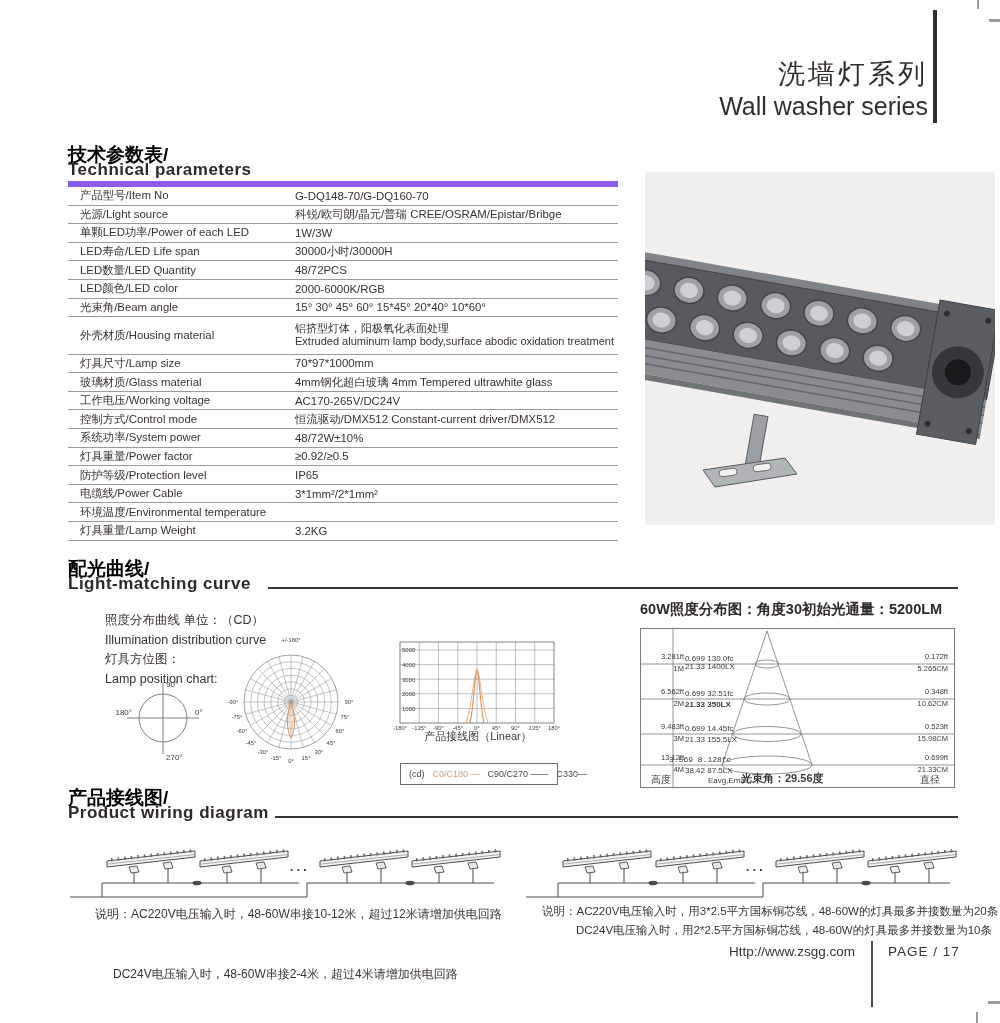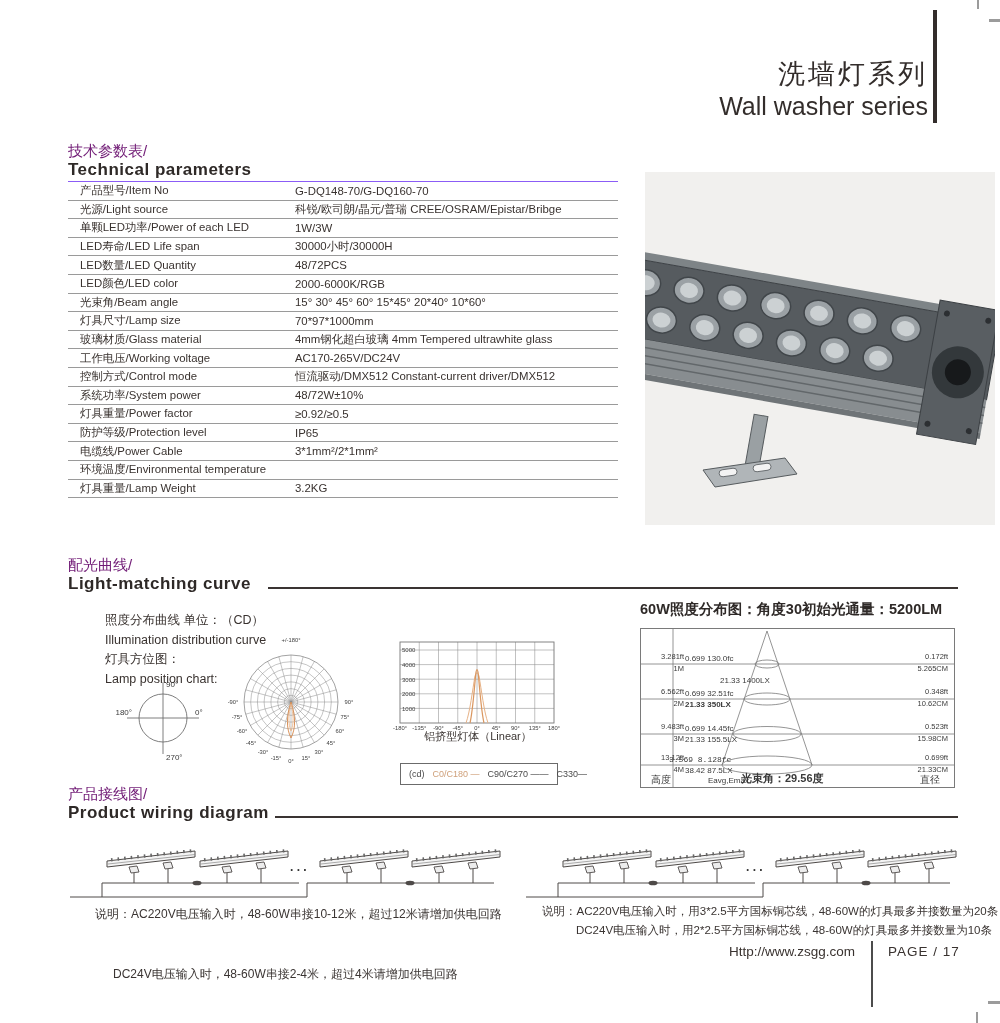--- a/index.html
+++ b/index.html
@@ -5,25 +5,25 @@
   html,body{margin:0;padding:0;background:#fff;}
   .page{position:relative;width:1000px;height:1023px;background:#fff;overflow:hidden;
         font-family:"Liberation Sans","DejaVu Sans",sans-serif;color:#39322f;}
   .abs{position:absolute;}
   
   .title-cn{left:560px;top:56px;width:368px;text-align:right;font-size:27px;letter-spacing:3px;color:#332d2b;}
   .title-en{left:560px;top:92px;width:368px;text-align:right;font-size:25px;color:#332d2b;}
   .title-bar{left:933px;top:10px;width:4px;height:113px;background:#332d2b;}
   .crop{background:#9b9b9b;}
   
-  .h-cn{font-size:15px;font-weight:normal;color:#701a75;}
+  .h-cn{font-size:19px;font-weight:bold;color:#000000;}
   .h-en{font-size:17px;font-weight:bold;color:#2e2927;letter-spacing:0.5px;}
   .h-rule{height:2px;background:#3a3432;}
   
-  .tech-table{left:68px;top:181px;width:550px;border-top:1px solid #8b5cf6;}
+  .tech-table{left:68px;top:181px;width:550px;border-top:6px solid #8b5cf6;}
   .t-row{display:flex;align-items:center;height:18.6px;box-sizing:border-box;
          border-bottom:1px solid #9a9a9a;}
   .t-row.tall{height:37.5px;}
   .t-label{width:215px;padding-left:12px;font-size:11.4px;white-space:nowrap;}
   .t-val{flex:1;font-size:11.4px;white-space:nowrap;}
   .t-val2{font-size:11px;line-height:13px;white-space:nowrap;}
   
   .photo{left:645px;top:172px;width:350px;height:353px;background:#f1f0ee;}
   
   .intro{left:105px;top:611px;font-size:12.5px;line-height:19.5px;color:#39322f;}
@@ -81,20 +81,27 @@
         <div class="t-val">48/72PCS</div>
       </div>
     <div class="t-row">
         <div class="t-label">LED颜色/LED color</div>
         <div class="t-val">2000-6000K/RGB</div>
       </div>
     <div class="t-row">
         <div class="t-label">光束角/Beam angle</div>
         <div class="t-val">15° 30° 45° 60° 15*45° 20*40° 10*60°</div>
       </div>
+    <div class="t-row tall">
+      <div class="t-label">外壳材质/Housing material</div>
+      <div class="t-val" style="white-space:normal;">
+        <div class="t-val2">铝挤型灯体，阳极氧化表面处理</div>
+        <div class="t-val2">Extruded aluminum lamp body,surface abodic oxidation treatment</div>
+      </div>
+    </div>
     <div class="t-row">
         <div class="t-label">灯具尺寸/Lamp size</div>
         <div class="t-val">70*97*1000mm</div>
       </div>
     <div class="t-row">
         <div class="t-label">玻璃材质/Glass material</div>
         <div class="t-val">4mm钢化超白玻璃 4mm Tempered ultrawhite glass</div>
       </div>
     <div class="t-row">
         <div class="t-label">工作电压/Working voltage</div>
@@ -317,21 +324,21 @@
       <text x="29.25" y="90">-135°</text>
       <text x="48.5" y="90">-90°</text>
       <text x="67.75" y="90">-45°</text>
       <text x="87" y="90">0°</text>
       <text x="106.25" y="90">45°</text>
       <text x="125.5" y="90">90°</text>
       <text x="144.75" y="90">135°</text>
       <text x="164" y="90">180°</text>
     </g>
   </svg>
-  <div class="abs linear-caption">铝挤型灯体（Linear）</div>
+  <div class="abs linear-caption">产品接线图（Linear）</div>
 
   <div class="abs legend-box">
     <span>(cd)</span>
     <span style="color:#cfa07a;">C0/C180 —</span>
     <span>C90/C270 ——</span>
     <span>C330—</span>
   </div>
 
   <div class="abs cone-title">60W照度分布图：角度30初始光通量：5200LM</div>
   <div class="abs cone-box">
@@ -344,21 +351,21 @@
       <line x1="126" y1="2" x2="81" y2="136" stroke="#7a7a7a" stroke-width="0.8"></line>
       <line x1="126" y1="2" x2="171" y2="136" stroke="#7a7a7a" stroke-width="0.8"></line>
       <ellipse cx="126" cy="35" rx="12" ry="4" fill="none" stroke="#7a7a7a" stroke-width="0.8"></ellipse>
       <ellipse cx="126" cy="70" rx="23" ry="6" fill="none" stroke="#7a7a7a" stroke-width="0.8"></ellipse>
       <ellipse cx="126" cy="105" rx="34" ry="7.5" fill="none" stroke="#7a7a7a" stroke-width="0.8"></ellipse>
       <ellipse cx="126" cy="136" rx="45" ry="9" fill="none" stroke="#7a7a7a" stroke-width="0.8"></ellipse>
     </svg>
     <span class="cn-lab" style="left:2px;top:24px;width:28px;text-align:right;">3.281ft</span>
     <span class="cn-lab" style="left:2px;top:36px;width:28px;text-align:right;">1M</span>
     <span class="cn-mid" style="left:44px;top:25px;">0.699  130.0fc</span>
-    <span class="cn-mid" style="left:44px;top:47px;margin-left:35px;">21.33  1400LX</span>
+    <span class="cn-mid" style="left:44px;top:33px;">21.33  1400LX</span>
     <span class="cn-lab" style="right:6px;top:24px;width:56px;text-align:right;">0.172ft</span>
     <span class="cn-lab" style="right:6px;top:36px;width:56px;text-align:right;">5.265CM</span>
     <span class="cn-lab" style="left:2px;top:59px;width:28px;text-align:right;">6.562ft</span>
     <span class="cn-lab" style="left:2px;top:71px;width:28px;text-align:right;">2M</span>
     <span class="cn-mid" style="left:44px;top:60px;">0.699  32.51fc</span>
     <span class="cn-mid" style="left:44px;top:71px;font-weight:bold;">21.33   350LX</span>
     <span class="cn-lab" style="right:6px;top:59px;width:56px;text-align:right;">0.348ft</span>
     <span class="cn-lab" style="right:6px;top:71px;width:56px;text-align:right;">10.62CM</span>
     <span class="cn-lab" style="left:2px;top:94px;width:28px;text-align:right;">9.483ft</span>
     <span class="cn-lab" style="left:2px;top:106px;width:28px;text-align:right;">3M</span>

